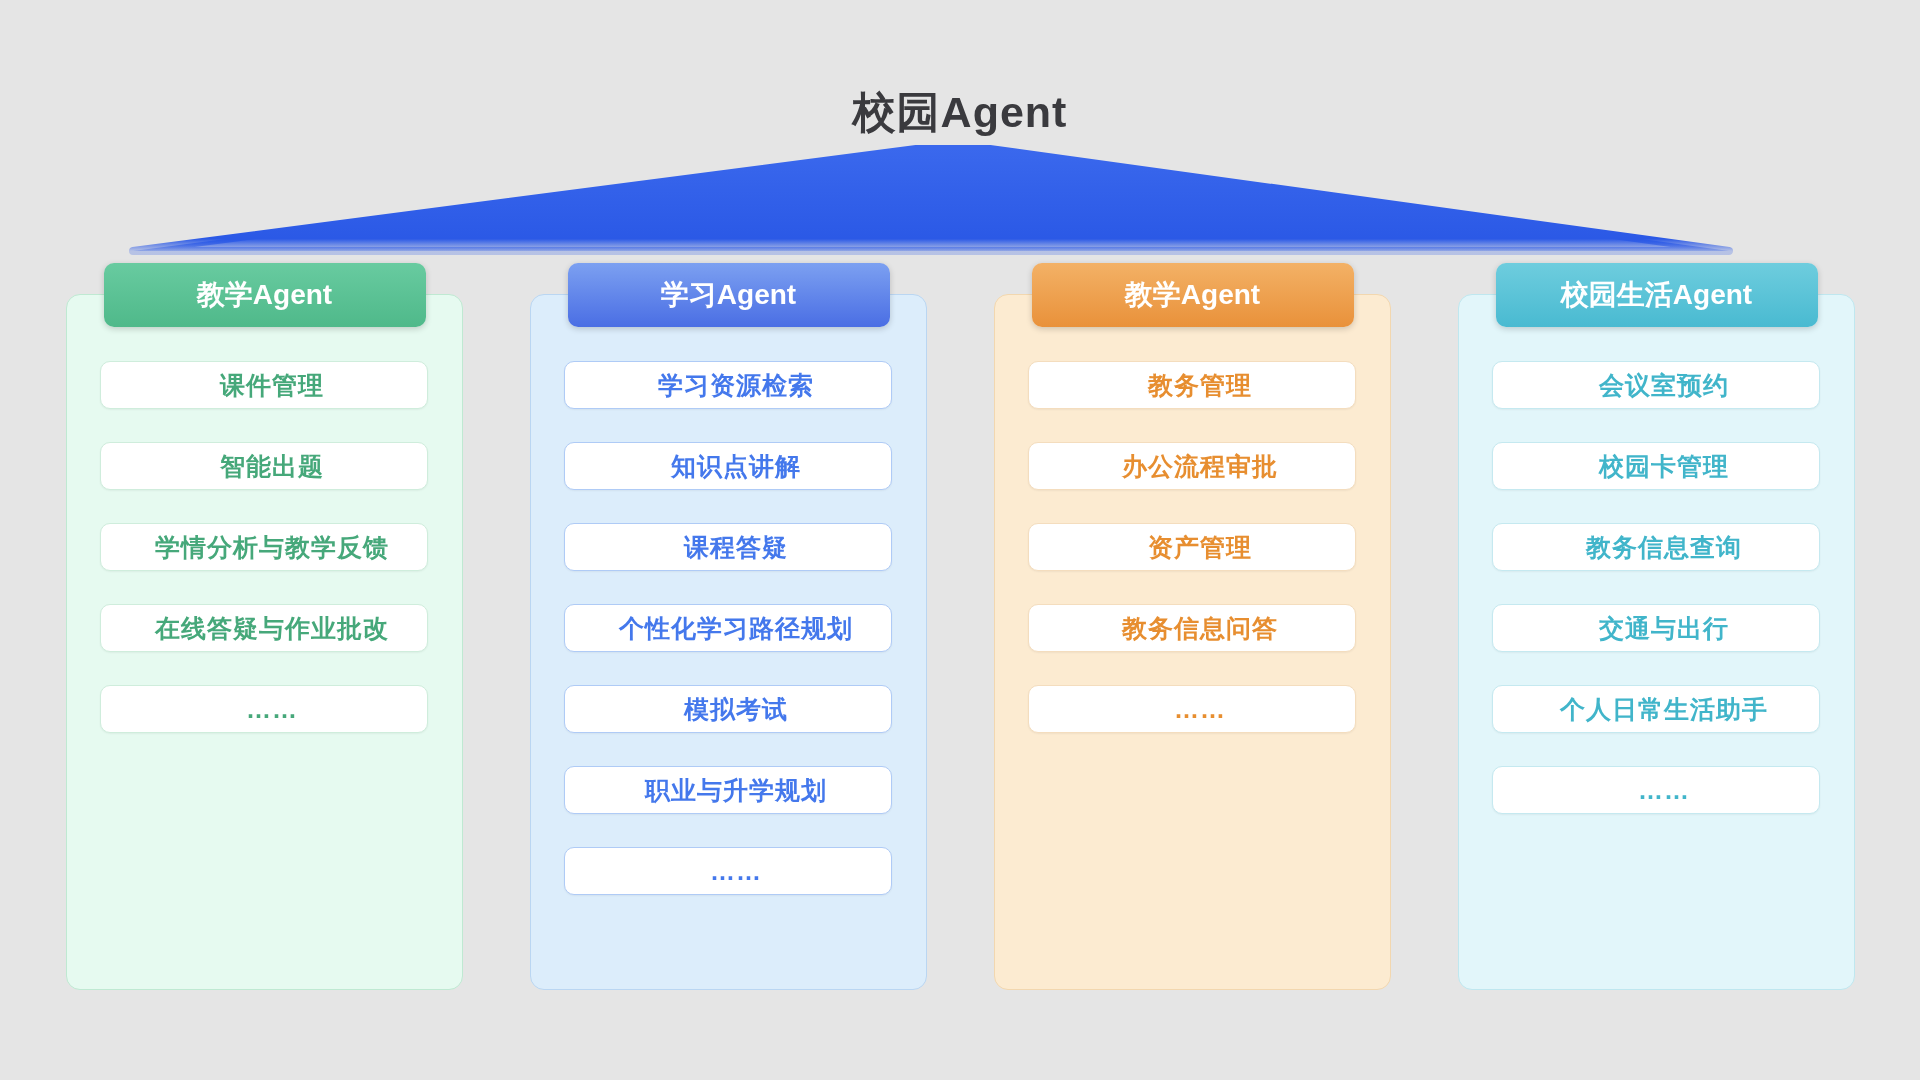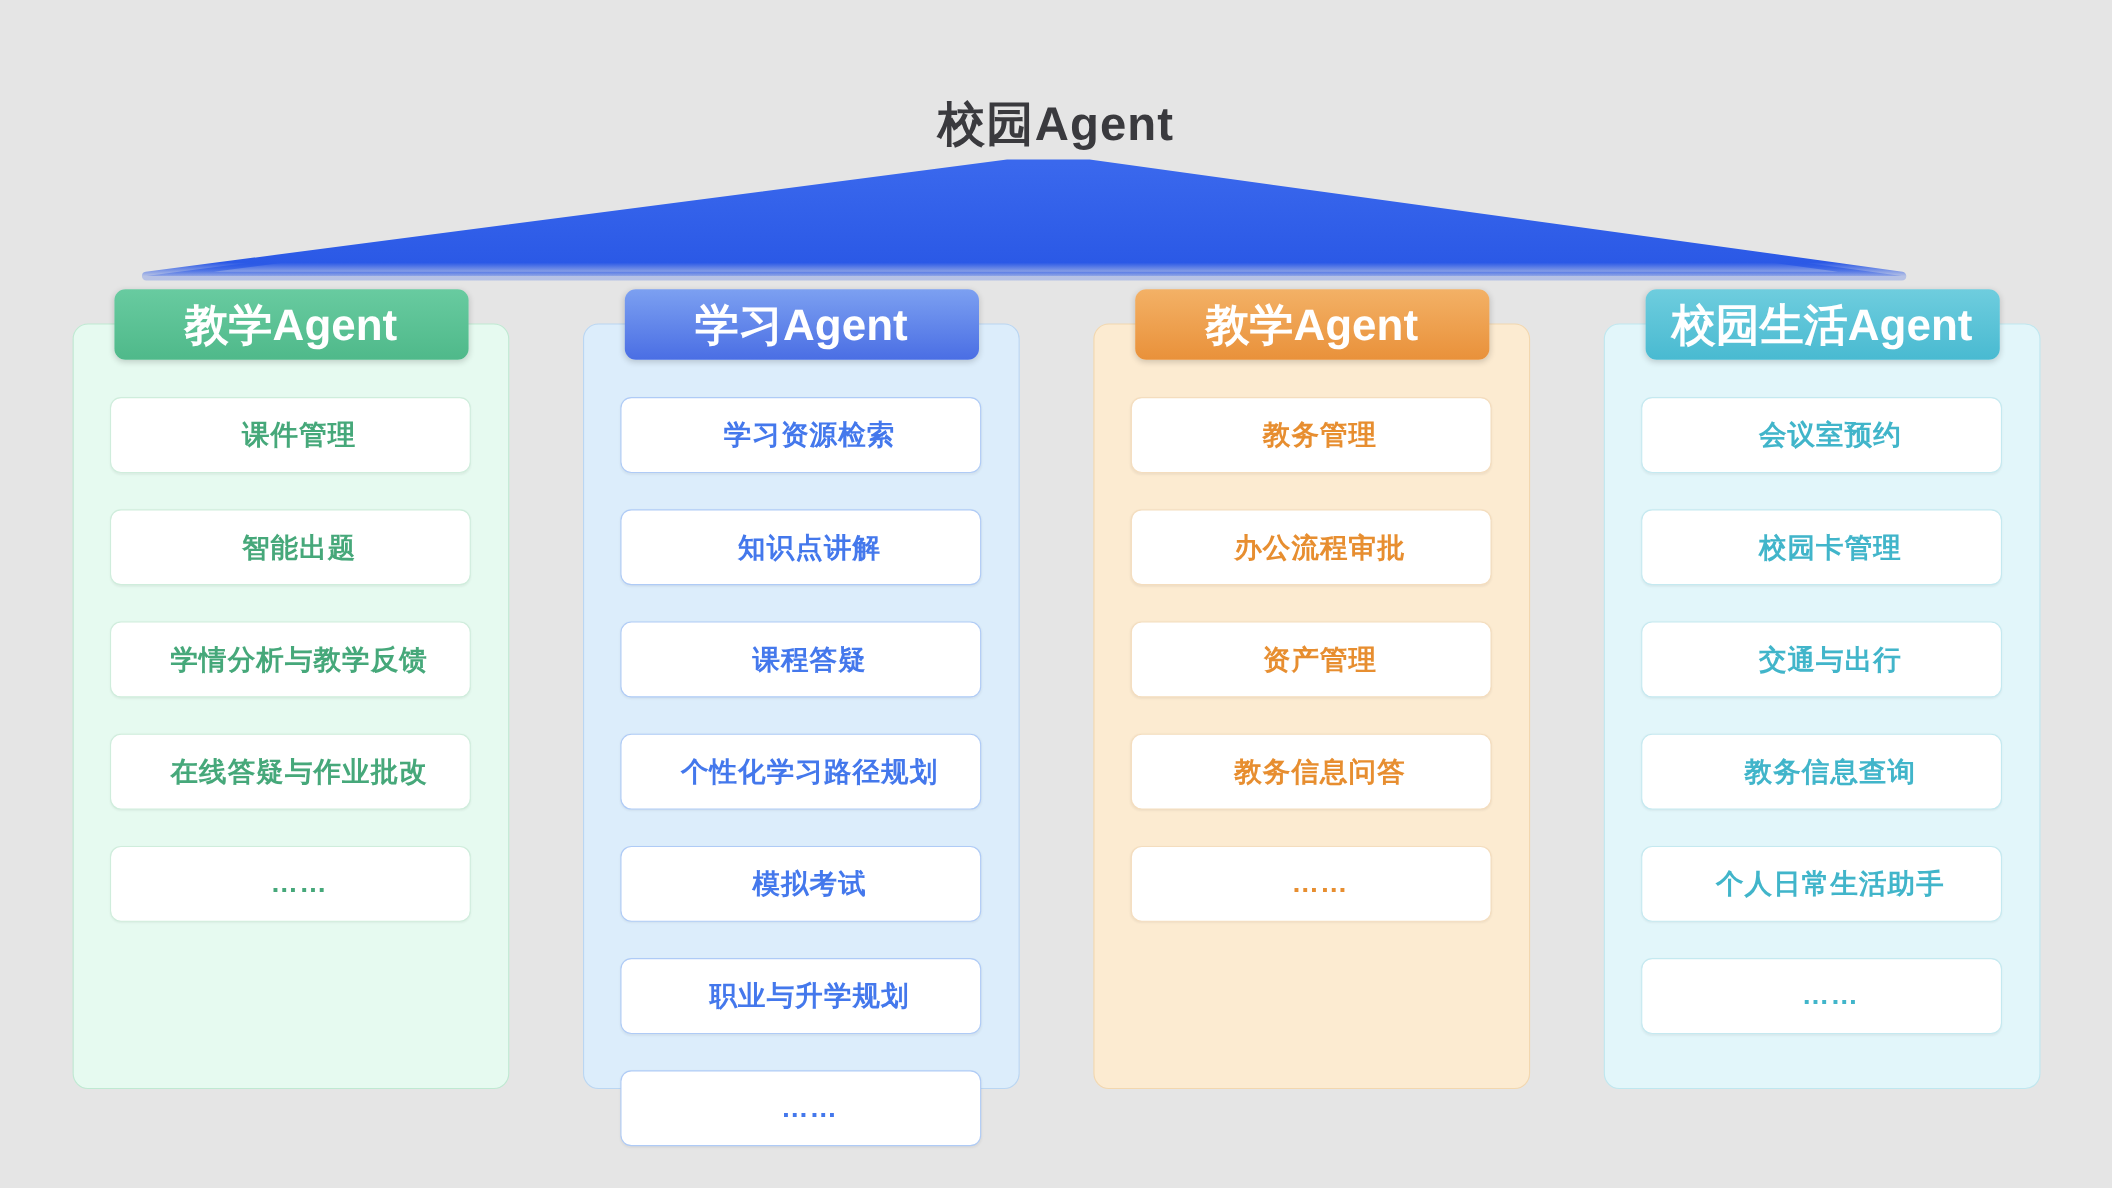--- a/index.html
+++ b/index.html
@@ -23,30 +23,30 @@
     background:var(--panel-bg);
     border:1.5px solid var(--panel-border);
     border-radius:14px;
     box-sizing:border-box;
   }
   .col-header{
     position:absolute;top:0;left:50%;transform:translateX(-50%);
     width:322px;height:64px;border-radius:10px;
     background:linear-gradient(180deg,var(--hdr-top),var(--hdr-bot));
     display:flex;align-items:center;justify-content:center;
-    color:#ffffff;font-size:40px;font-weight:700;
+    color:#ffffff;font-size:28px;font-weight:700;
     box-shadow:0 2px 6px rgba(0,0,0,0.18);
     z-index:2;
   }
   .item-list{
     position:absolute;top:98px;left:34px;right:35px;
     display:flex;flex-direction:column;gap:33px;
   }
   .item-card{
-    height:69px;border-radius:10px;background:#ffffff;
+    height:48px;border-radius:10px;background:#ffffff;
     border:1.5px solid var(--item-border);
     display:flex;align-items:center;justify-content:center;
     box-sizing:border-box;
     color:var(--text);font-size:25px;font-weight:600;
     box-shadow:0 1px 2px rgba(0,0,0,0.05);
     letter-spacing:1px;
     padding-left:16px;
   }
 </style>
 </head>
@@ -149,24 +149,24 @@
         <span>校园生活Agent</span>
       </div>
       <div class="item-list">
           <div class="item-card">
       <span>会议室预约</span>
     </div>
           <div class="item-card">
       <span>校园卡管理</span>
     </div>
           <div class="item-card">
-      <span>交通与出行</span>
+      <span>教务信息查询</span>
     </div>
           <div class="item-card">
-      <span>教务信息查询</span>
+      <span>交通与出行</span>
     </div>
           <div class="item-card">
       <span>个人日常生活助手</span>
     </div>
           <div class="item-card">
       <span>……</span>
     </div>
         </div>
     </div>
     </div>

